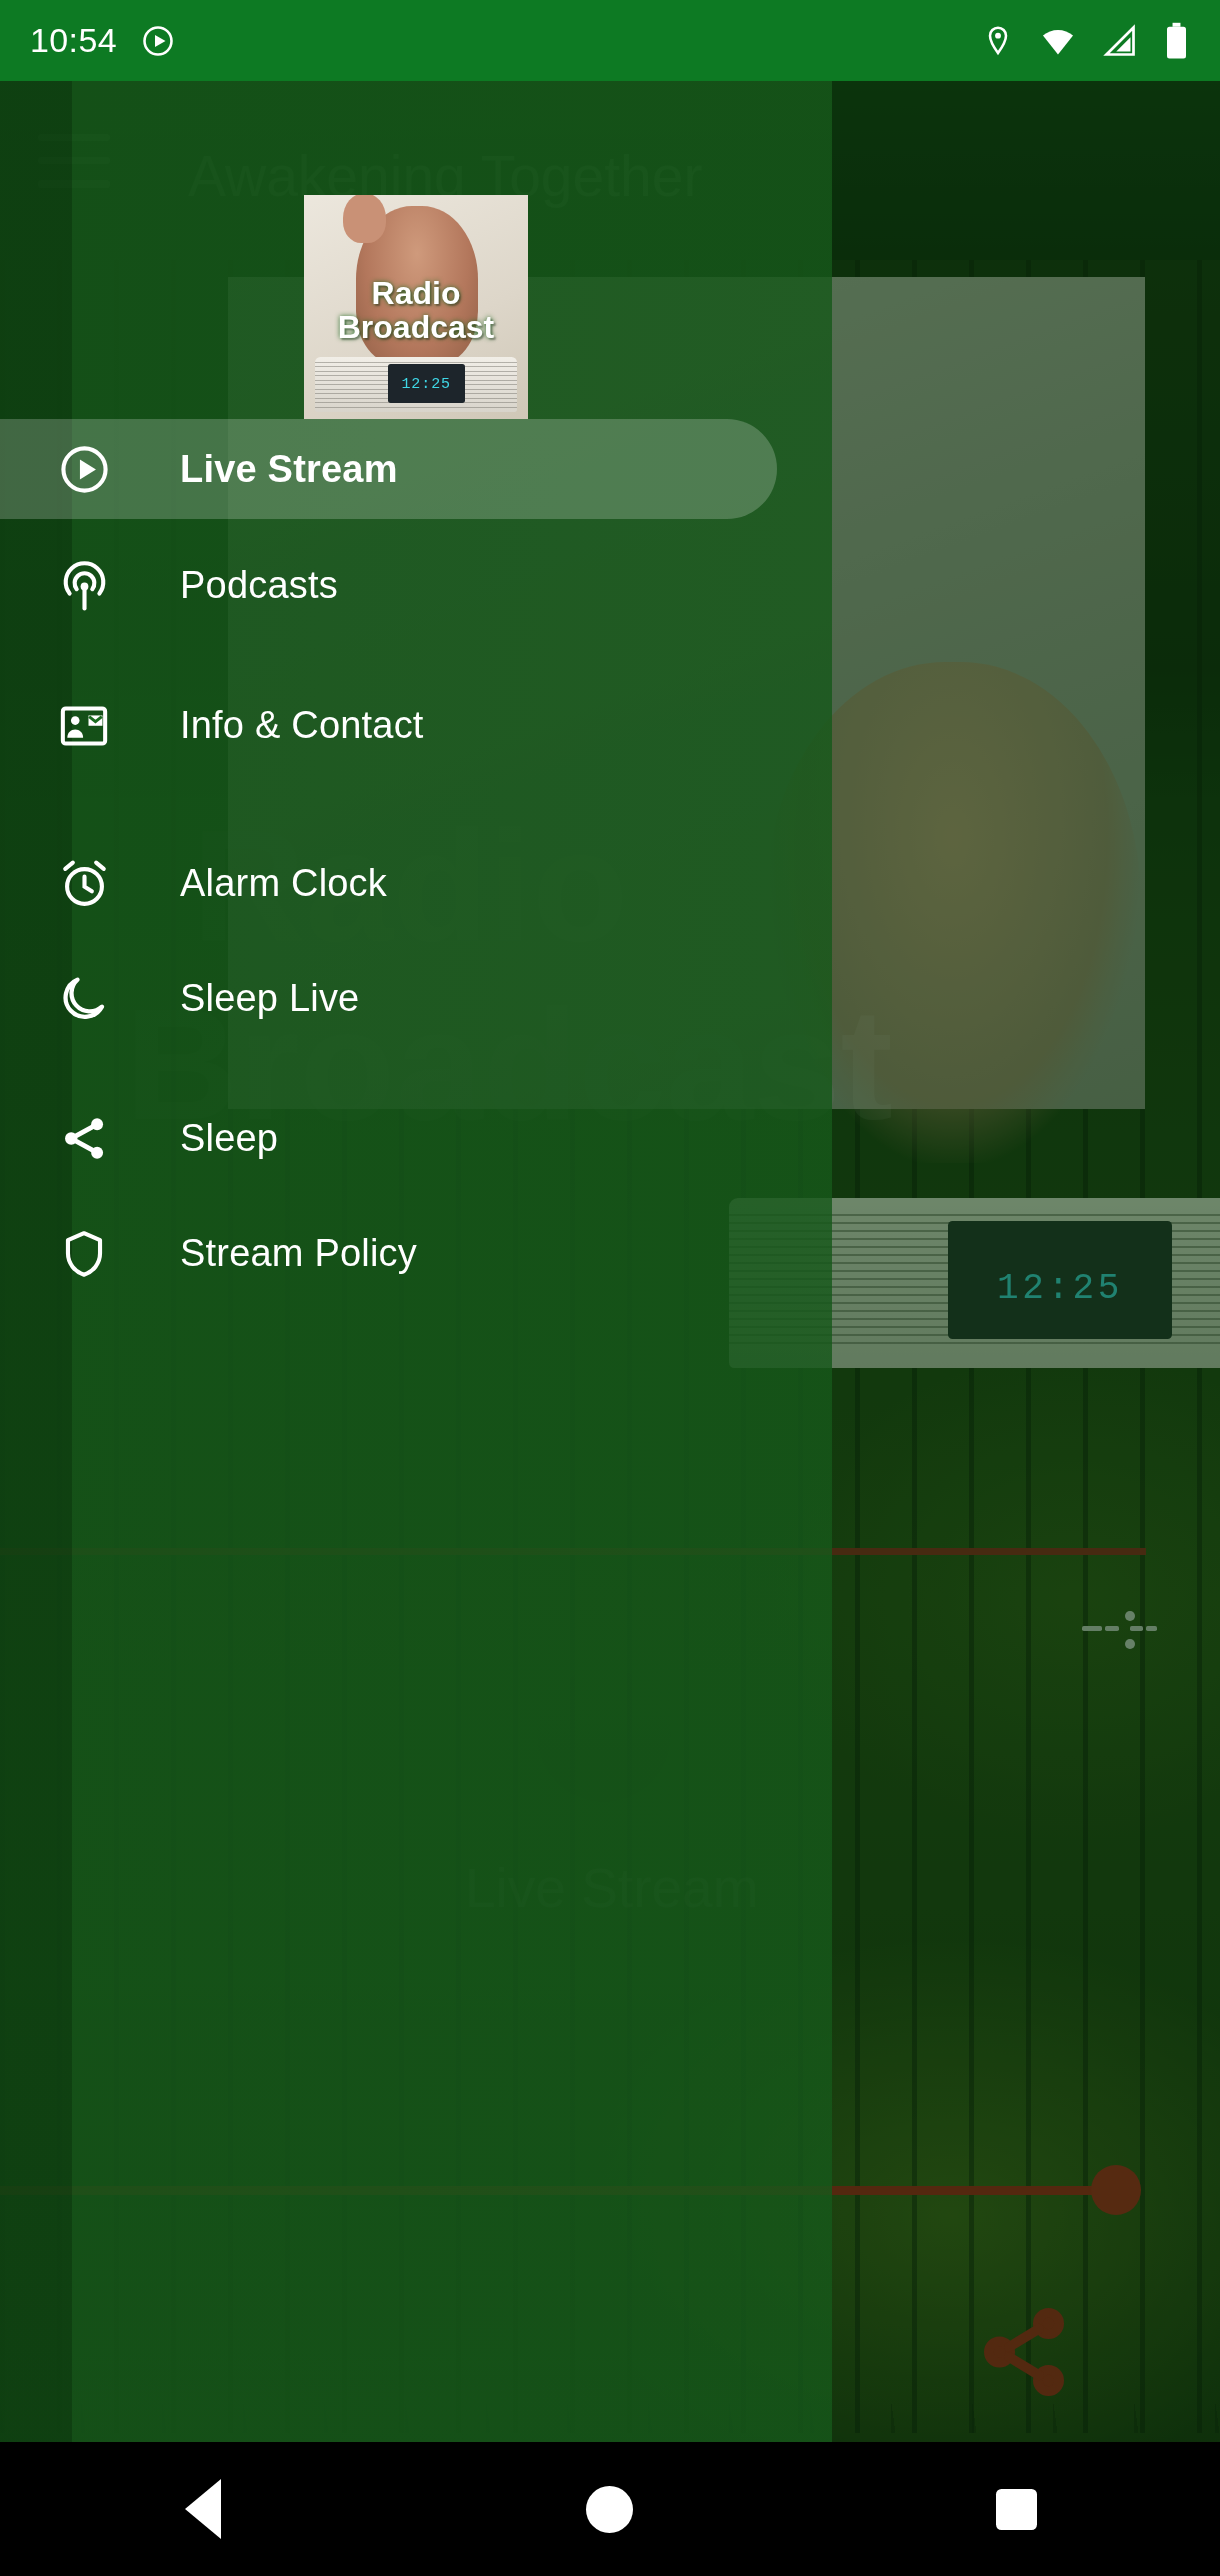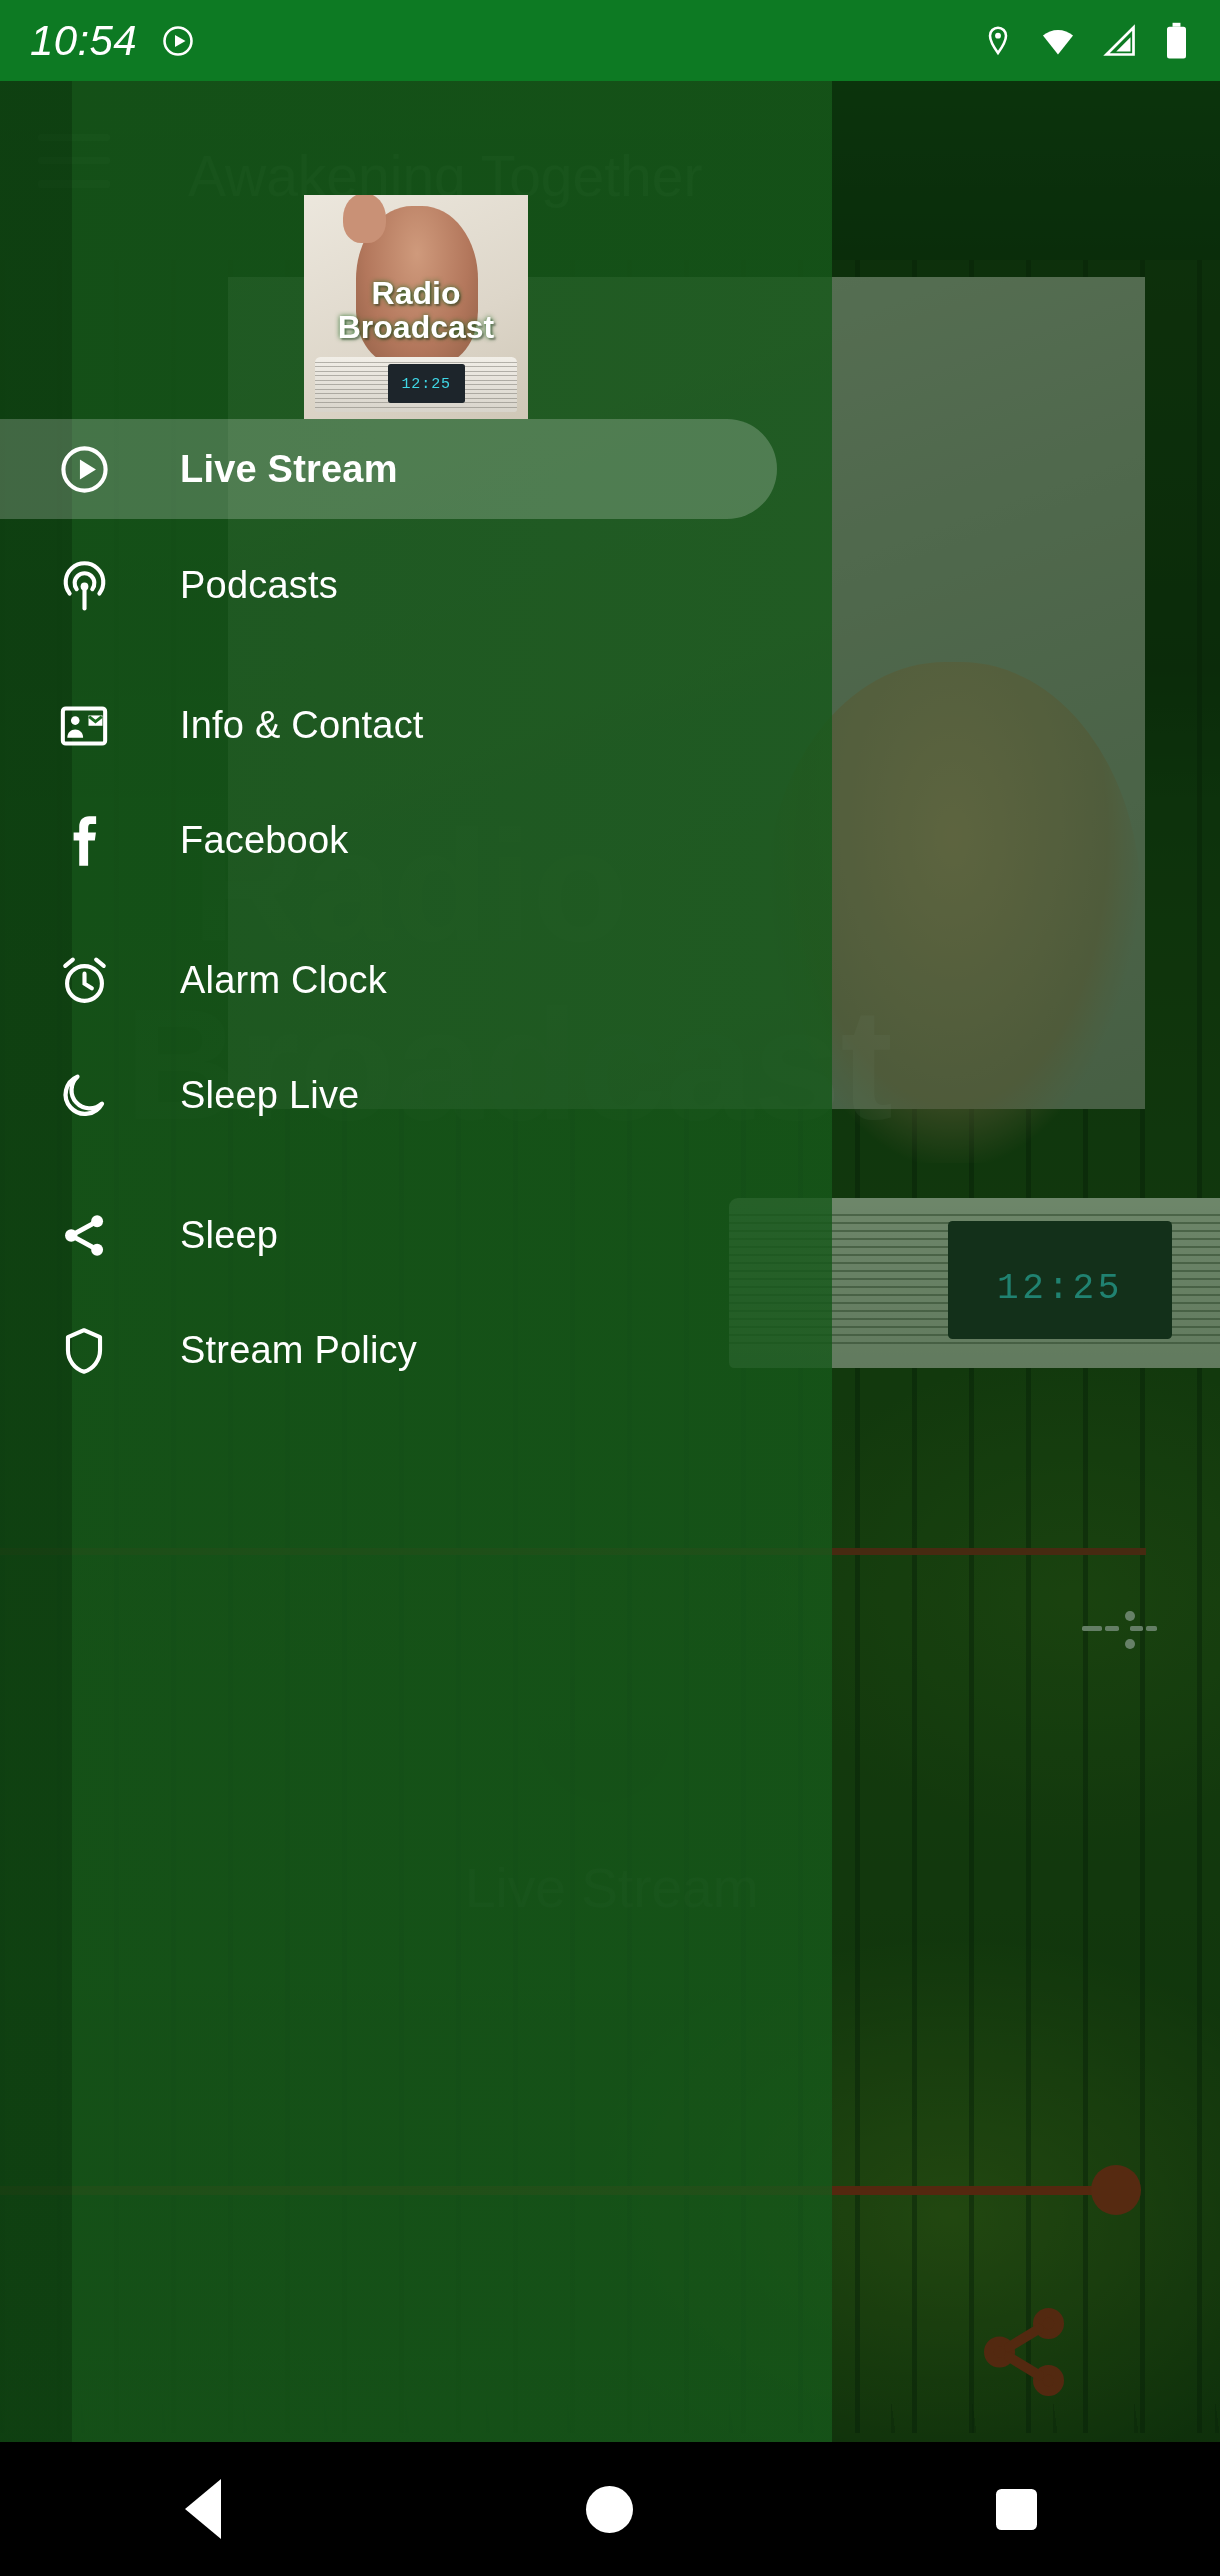--- a/index.html
+++ b/index.html
@@ -109,21 +109,21 @@
     pointer-events:none;
   }
 
   
   #statusbar{
     position:absolute; left:0; top:0; width:100%; height:81px;
     background:#0d7a23;
     display:flex; align-items:center; padding:0 30px;
     color:#fff;
   }
-  #statusbar .time{ font-size:42px; letter-spacing:0.4px;font-style:italic; }
+  #statusbar .time{ font-size:34px; letter-spacing:0.4px; }
   #statusbar .cast{ margin-left:23px; display:flex; align-items:center; }
   #statusbar .spacer{ flex:1; }
   #statusbar .icons{ display:flex; align-items:center; gap:25px; }
 
   
   #drawer{
     position:absolute; left:0; top:81px; width:832px; bottom:134px;
     background:rgba(22,88,26,.80);
     overflow:hidden;
   }
@@ -360,28 +360,20 @@
           <path d="M4.6 17.2c0-2.2 1.6-3.6 3.5-3.6s3.5 1.4 3.5 3.6z" fill="#fff" stroke="none"></path>
           <rect x="14" y="7.3" width="6.2" height="4.6" fill="#fff" stroke="none"></rect>
           <polyline points="14.3,7.8 17.1,10.1 19.9,7.8" fill="none" stroke="#1a6b1f" stroke-width="1.3"></polyline>
         </svg>
       </div>
       <div class="mi-label">Info &amp; Contact</div>
     </div>
 
     <div class="menu-gap small"></div>
 
-    <div class="menu-item">
-      <div class="mi-icon">
-        <svg width="52" height="52" viewBox="0 0 24 24">
-          <path d="M14.9 4.2h2.7V0.6h-3.2c-2.9 0-4.6 1.9-4.6 4.8v2.7H7.2v3.7h2.6V23.4h4.1V11.8h3.1l.5-3.7h-3.6V6.1c0-1.2.4-1.9 1-1.9z" fill="#fff"></path>
-        </svg>
-      </div>
-      <div class="mi-label">Facebook</div>
-    </div>
 
     <div class="menu-gap"></div>
 
     <div class="menu-item">
       <div class="mi-icon">
         <svg width="55" height="55" viewBox="0 0 24 24" fill="none" stroke="#fff" stroke-width="1.8" stroke-linecap="round">
           <circle cx="12" cy="13.3" r="7.6"></circle>
           <polyline points="12,9 12,13.4 15.2,15.4"></polyline>
           <path d="M3.6 5.6 6.9 2.9"></path>
           <path d="M20.4 5.6 17.1 2.9"></path>

